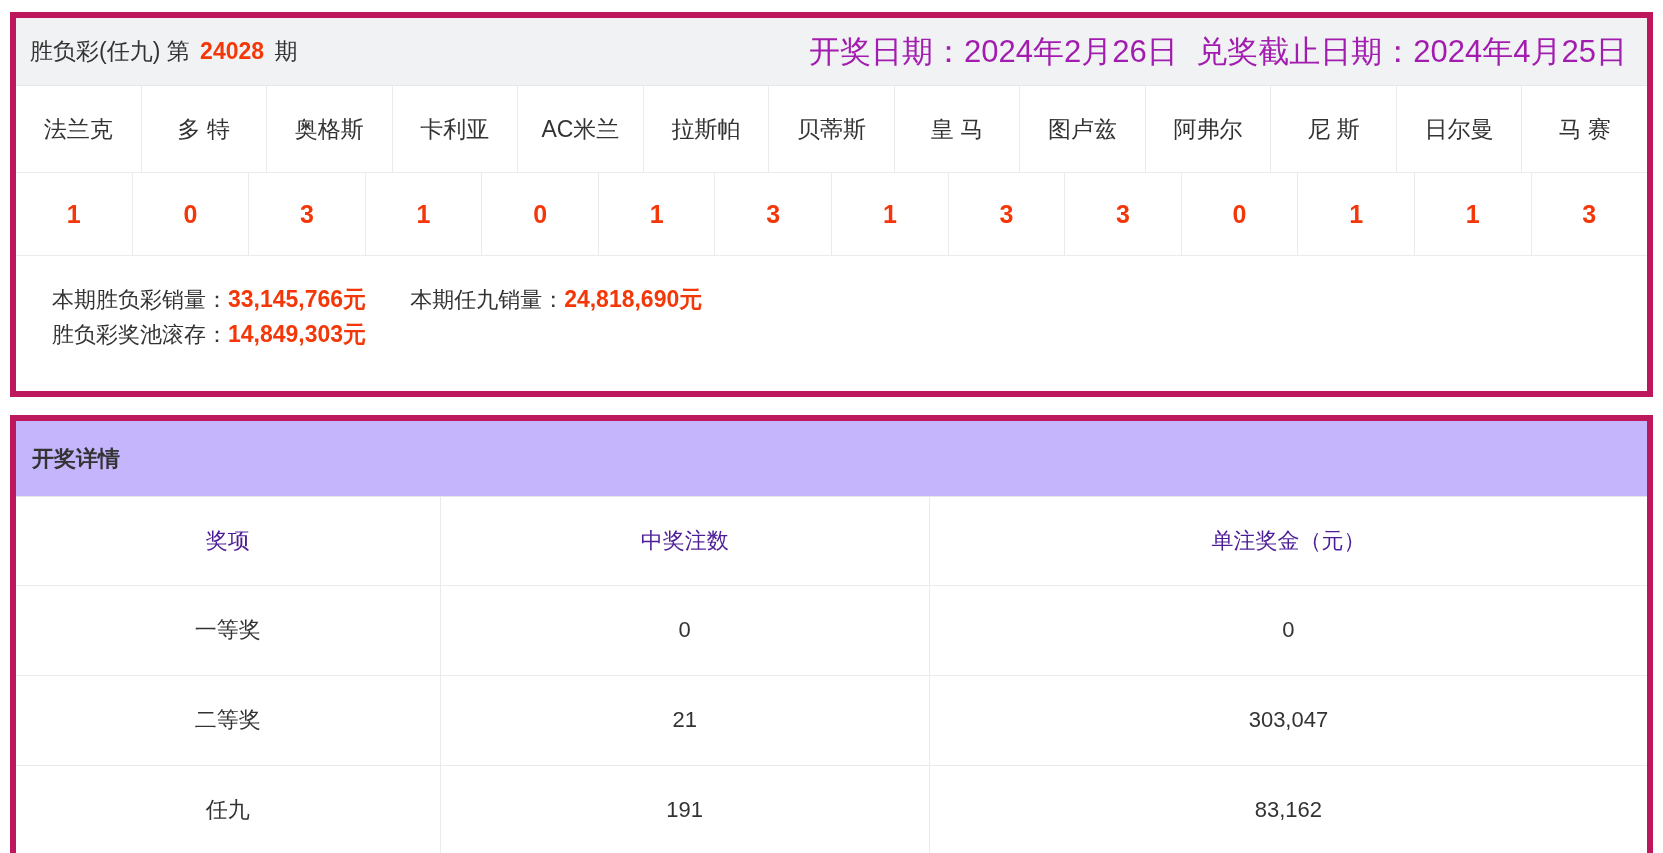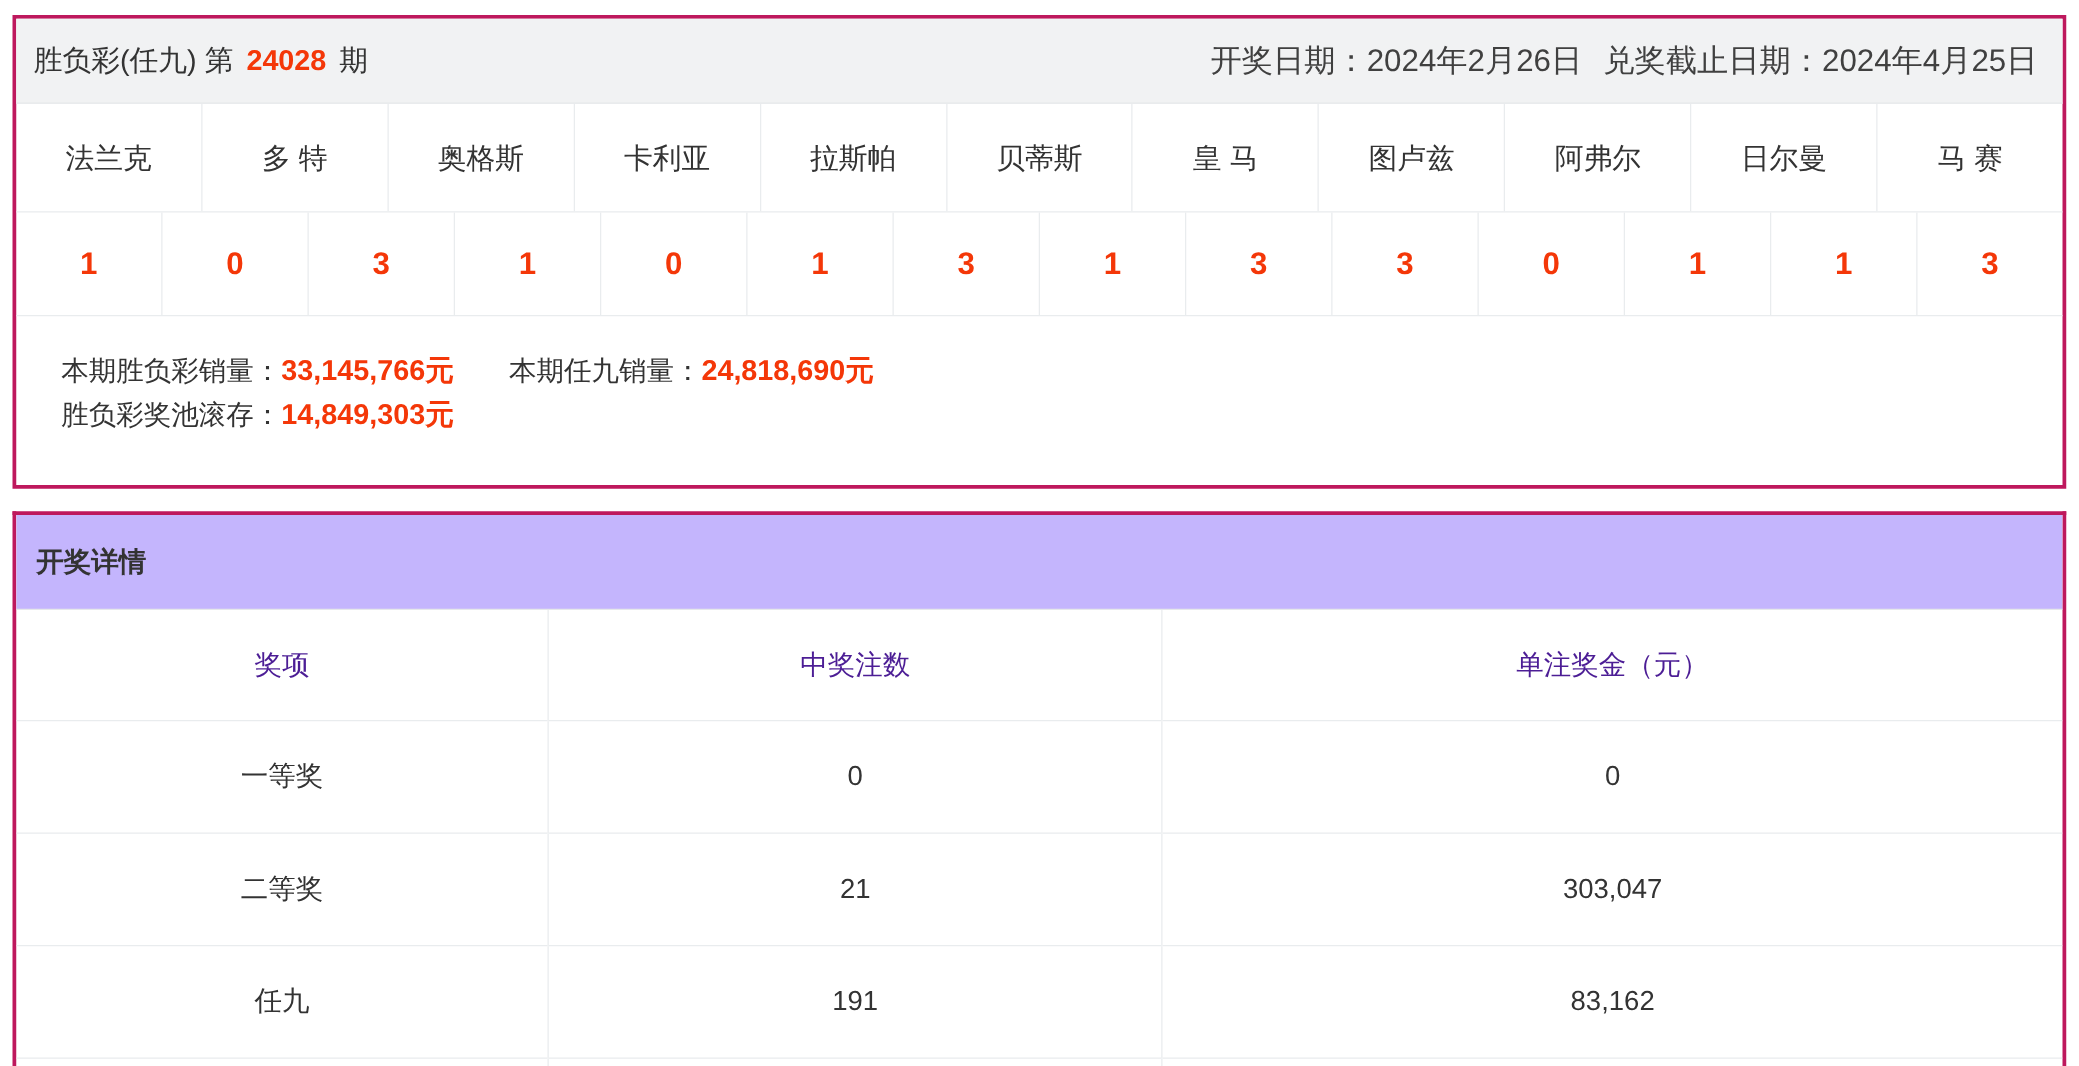--- a/index.html
+++ b/index.html
@@ -4,35 +4,35 @@
 <style>
   * { margin: 0; padding: 0; box-sizing: border-box; }
   html, body { background: #fff; }
   body {
     width: 1663px; height: 853px; overflow: hidden; position: relative;
     font-family: "Liberation Sans", "DejaVu Sans", sans-serif;
     color: #333;
   }
   .panel {
     margin: 16px 10px;
-    border: 3px solid #be185d;
+    border: 6px solid #be185d;
     background: #fff;
   }
   .panel1 { margin-top: 12px; }
   .panel2 { margin-top: 18px; border-bottom: none; height: 446px; overflow: hidden; }
 
   
   .p1-header {
     height: 68px; background: #f1f2f3; border-bottom: 1px solid #e5e8ea;
     display: flex; align-items: center; justify-content: space-between;
     padding: 0 20px 0 14px;
   }
   .issue-title { font-size: 23px; color: #333; }
   .issue-no { color: #f43708; font-weight: bold; padding: 0 4px; }
-  .p1-dates { font-size: 25px; color: #404040; }
+  .p1-dates { font-size: 31px; color: #a21caf; }
   .p1-dates span { margin-left: 10px; }
 
   
   .grid14 { display: flex; }
   .grid14 .cell {
     flex: 1 1 0; display: flex; align-items: center; justify-content: center;
     border-left: 1px solid #e9ecee;
   }
   .grid14 .cell:first-child { border-left: none; }
   .teams-row .cell { height: 86px; font-size: 23px; color: #333; }
@@ -83,25 +83,27 @@
       <span>开奖日期：2024年2月26日</span>
       <span>兑奖截止日期：2024年4月25日</span>
     </div>
   </div>
 
   <div class="grid14 teams-row">
     <div class="cell">法兰克</div>
     <div class="cell">多 特</div>
     <div class="cell">奥格斯</div>
     <div class="cell">卡利亚</div>
+    <div class="cell">AC米兰</div>
     <div class="cell">拉斯帕</div>
     <div class="cell">贝蒂斯</div>
     <div class="cell">皇 马</div>
     <div class="cell">图卢兹</div>
     <div class="cell">阿弗尔</div>
+    <div class="cell">尼 斯</div>
     <div class="cell">日尔曼</div>
     <div class="cell">马 赛</div>
   </div>
 
   <div class="grid14 results-row">
     <div class="cell">1</div>
     <div class="cell">0</div>
     <div class="cell">3</div>
     <div class="cell">1</div>
     <div class="cell">0</div>

